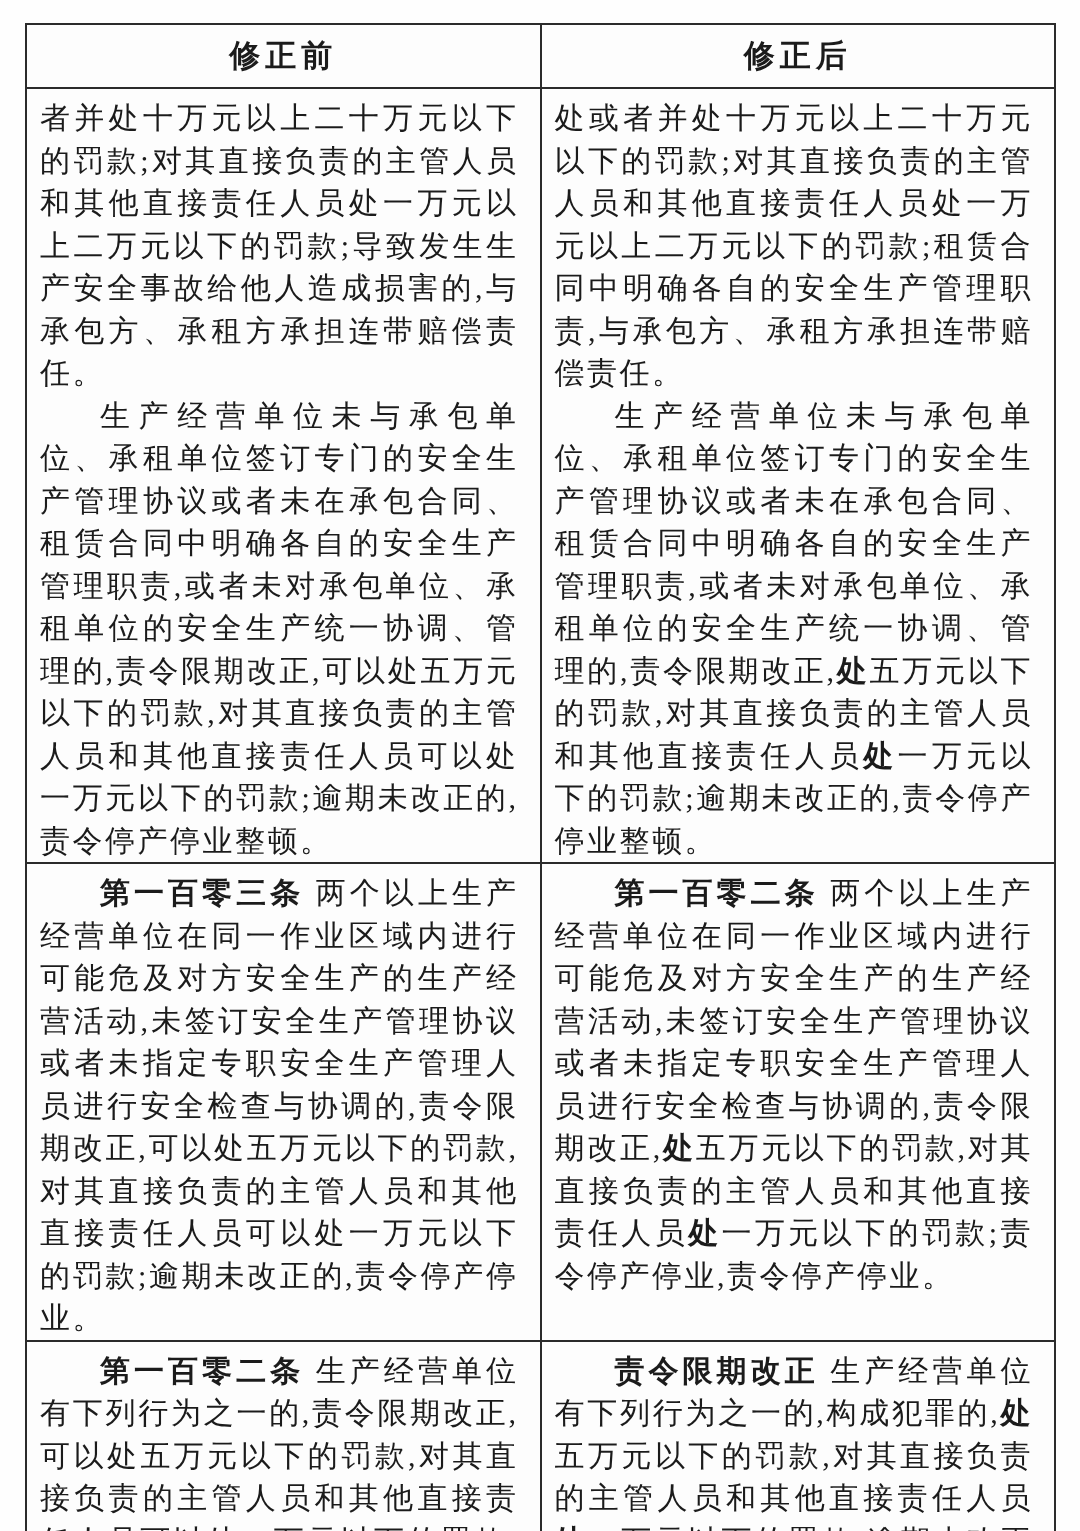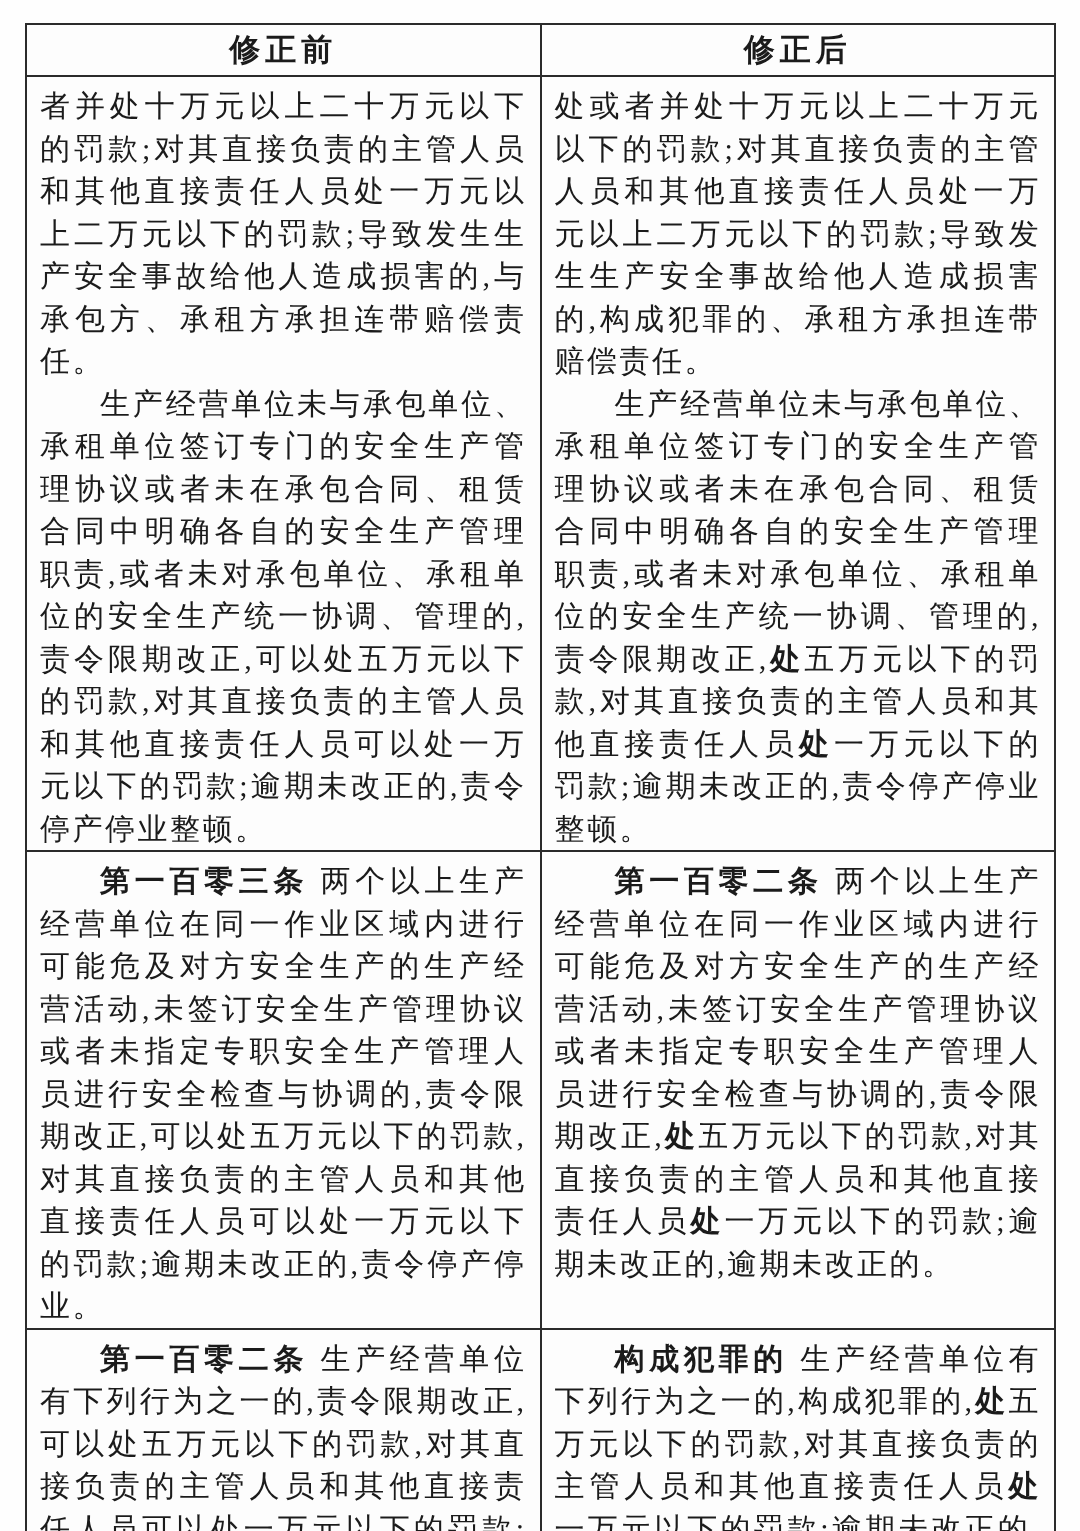--- a/index.html
+++ b/index.html
@@ -28,36 +28,36 @@
     table-layout: fixed;
     background: #fdfdfd;
   }
   table.cmp th,
   table.cmp td {
     border: 2px solid #2b2b2b;
     vertical-align: top;
     overflow: hidden;
   }
   table.cmp thead tr {
-    height: 52px;
+    height: 64px;
   }
   table.cmp th {
     font-size: 31px;
     font-weight: bold;
     letter-spacing: 5px;
     text-align: center;
     vertical-align: middle;
     color: #1b1b1b;
     padding: 0;
   }
   table.cmp tbody tr:nth-child(1) { height: 686px; }
   table.cmp tbody tr:nth-child(2) { height: 428px; }
   table.cmp tbody tr:nth-child(3) { height: auto; }
   table.cmp td {
-    padding: 8px 13px 0 13px;
+    padding: 8px 21px 0 13px;
   }
   td p {
     margin: 0;
     font-size: 30px;
     line-height: 42.5px;
     letter-spacing: 2.5px;
     color: #1b1b1b;
     text-align: justify;
     text-justify: inter-character;
   }
@@ -83,35 +83,35 @@
         <th>修正后</th>
       </tr>
     </thead>
     <tbody id="cmp-body">
         <tr>
           <td>
             <p><span>者并处十万元以上二十万元以下的罚款;对其直接负责的主管人员和其他直接责任人员处一万元以上二万元以下的罚款;导致发生生产安全事故给他人造成损害的,与承包方、承租方承担连带赔偿责任。</span></p>
             <p class="indent"><span>生产经营单位未与承包单位、承租单位签订专门的安全生产管理协议或者未在承包合同、租赁合同中明确各自的安全生产管理职责,或者未对承包单位、承租单位的安全生产统一协调、管理的,责令限期改正,可以处五万元以下的罚款,对其直接负责的主管人员和其他直接责任人员可以处一万元以下的罚款;逾期未改正的,责令停产停业整顿。</span></p>
           </td>
           <td>
-            <p><span>处或者并处十万元以上二十万元以下的罚款;对其直接负责的主管人员和其他直接责任人员处一万元以上二万元以下的罚款;导致发生生产安全事故给他人造成损害的,构成犯罪的、承租方承担连带赔偿责任。</span></p>
+            <p><span>处或者并处十万元以上二十万元以下的罚款;对其直接负责的主管人员和其他直接责任人员处一万元以上二万元以下的罚款;租赁合同中明确各自的安全生产管理职责,与承包方、承租方承担连带赔偿责任。</span></p>
             <p class="indent"><span>生产经营单位未与承包单位、承租单位签订专门的安全生产管理协议或者未在承包合同、租赁合同中明确各自的安全生产管理职责,或者未对承包单位、承租单位的安全生产统一协调、管理的,责令限期改正,</span><span class="b">处</span><span>五万元以下的罚款,对其直接负责的主管人员和其他直接责任人员</span><span class="b">处</span><span>一万元以下的罚款;逾期未改正的,责令停产停业整顿。</span></p>
           </td>
         </tr>
         <tr>
           <td>
             <p class="indent"><span class="b">第一百零三条</span><span>  两个以上生产经营单位在同一作业区域内进行可能危及对方安全生产的生产经营活动,未签订安全生产管理协议或者未指定专职安全生产管理人员进行安全检查与协调的,责令限期改正,可以处五万元以下的罚款,对其直接负责的主管人员和其他直接责任人员可以处一万元以下的罚款;逾期未改正的,责令停产停业。</span></p>
           </td>
           <td>
-            <p class="indent"><span class="b">第一百零二条</span><span>  两个以上生产经营单位在同一作业区域内进行可能危及对方安全生产的生产经营活动,未签订安全生产管理协议或者未指定专职安全生产管理人员进行安全检查与协调的,责令限期改正,</span><span class="b">处</span><span>五万元以下的罚款,对其直接负责的主管人员和其他直接责任人员</span><span class="b">处</span><span>一万元以下的罚款;逾期未改正的,逾期未改正的。</span></p>
+            <p class="indent"><span class="b">第一百零二条</span><span>  两个以上生产经营单位在同一作业区域内进行可能危及对方安全生产的生产经营活动,未签订安全生产管理协议或者未指定专职安全生产管理人员进行安全检查与协调的,责令限期改正,</span><span class="b">处</span><span>五万元以下的罚款,对其直接负责的主管人员和其他直接责任人员</span><span class="b">处</span><span>一万元以下的罚款;责令停产停业,责令停产停业。</span></p>
           </td>
         </tr>
         <tr>
           <td>
             <p class="indent"><span class="b">第一百零二条</span><span>  生产经营单位有下列行为之一的,责令限期改正,可以处五万元以下的罚款,对其直接负责的主管人员和其他直接责任人员可以处一万元以下的罚款;逾期未改正的,责令停产停业整顿;构成犯罪的,依照刑法有关规定追究</span></p>
           </td>
           <td>
-            <p class="indent"><span class="b">构成犯罪的</span><span>  生产经营单位有下列行为之一的,构成犯罪的,</span><span class="b">处</span><span>五万元以下的罚款,对其直接负责的主管人员和其他直接责任人员</span><span class="b">处</span><span>一万元以下的罚款;逾期未改正的,责令停产停业整顿;构成犯罪的,依照刑法有关规定追究刑事责任:</span></p>
+            <p class="indent"><span class="b">责令限期改正</span><span>  生产经营单位有下列行为之一的,构成犯罪的,</span><span class="b">处</span><span>五万元以下的罚款,对其直接负责的主管人员和其他直接责任人员</span><span class="b">处</span><span>一万元以下的罚款;逾期未改正的,责令停产停业整顿;构成犯罪的,依照刑法有关规定追究刑事责任:</span></p>
           </td>
         </tr>
       </tbody>
   </table>
 </div>
 
 </body></html>

